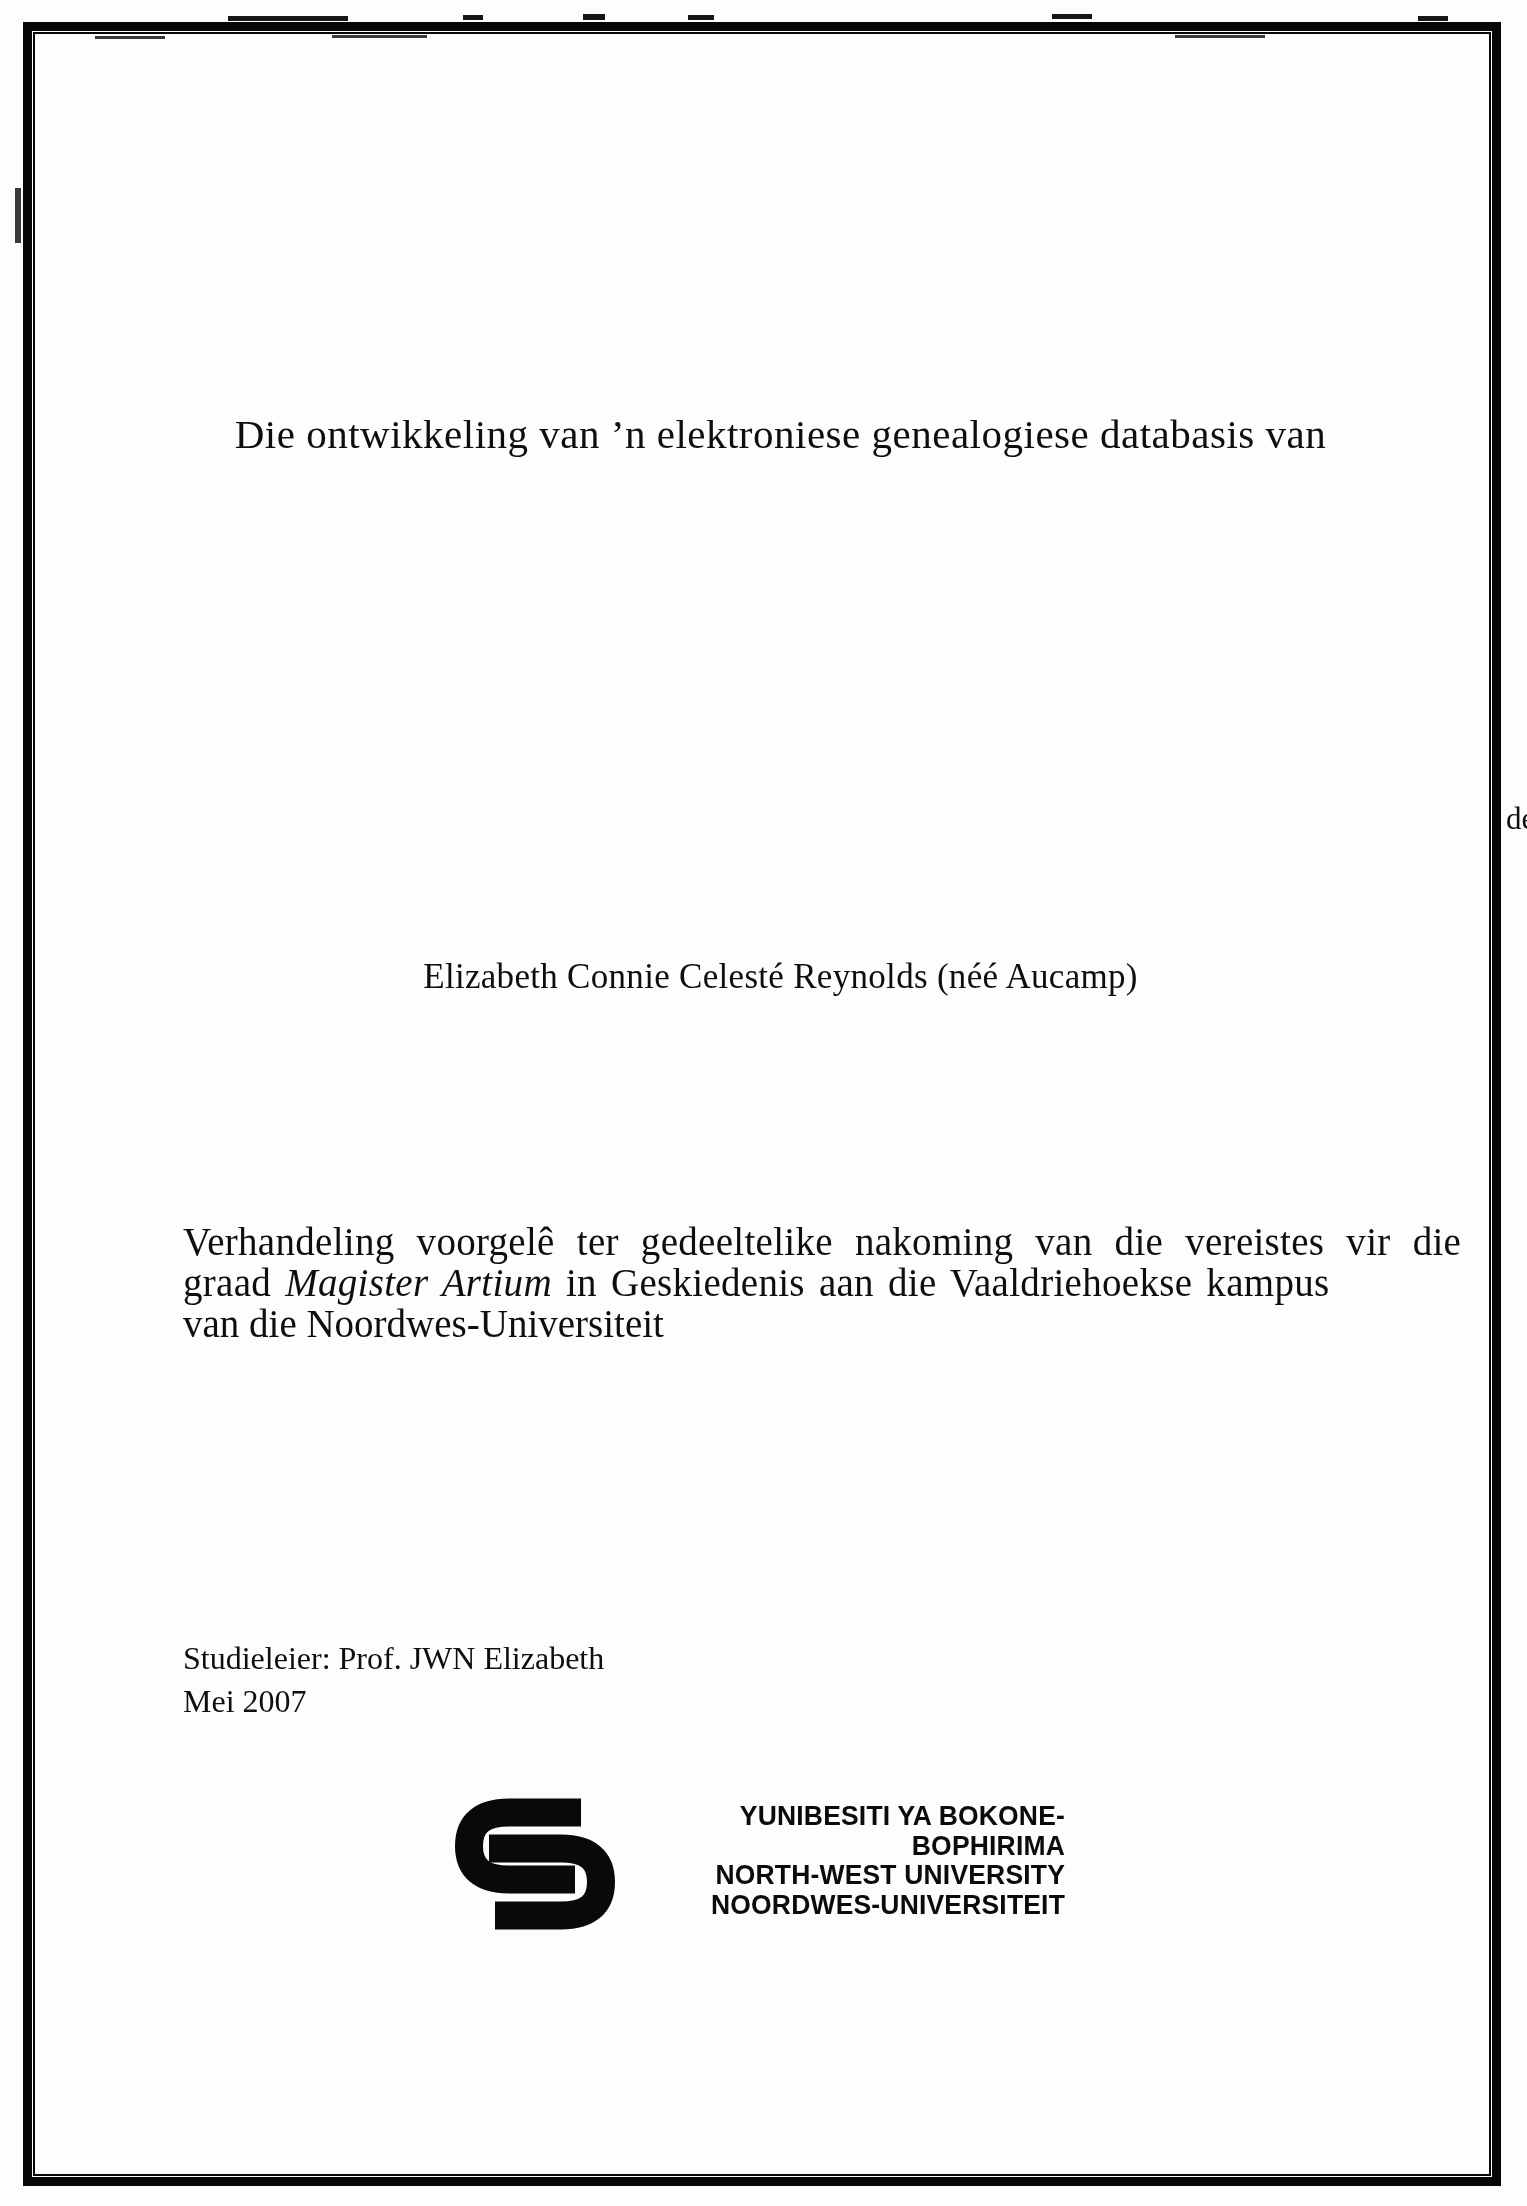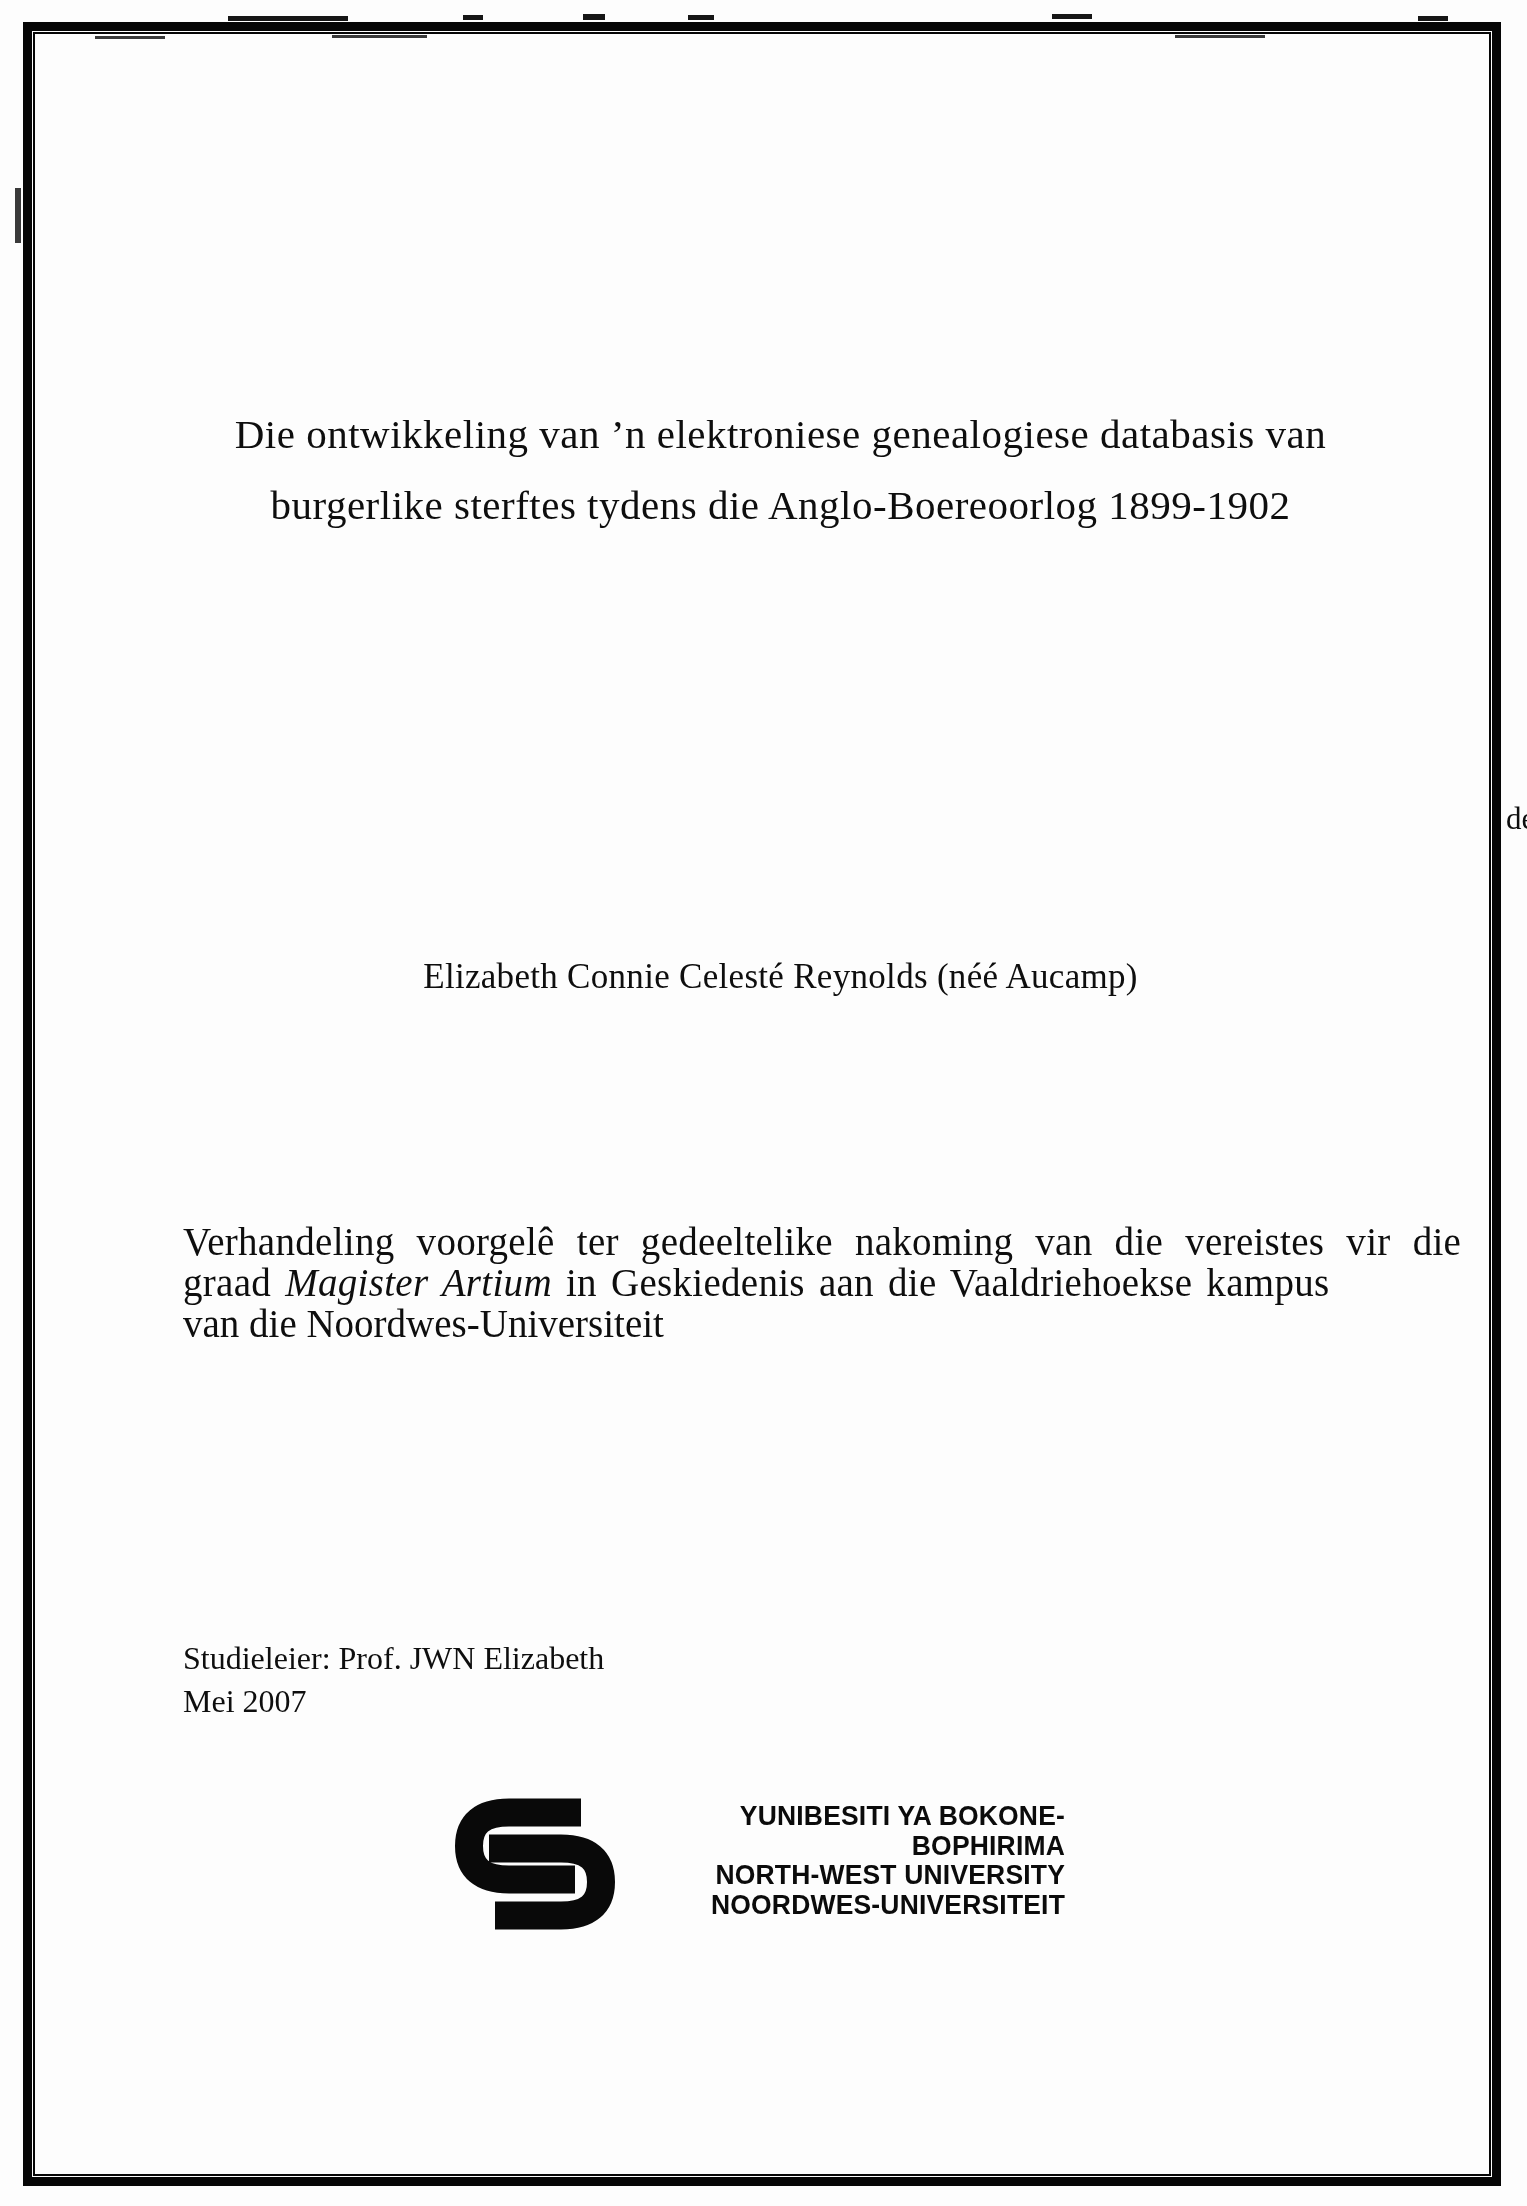--- a/index.html
+++ b/index.html
@@ -77,21 +77,20 @@
   <div class="a gray" style="left:332px;top:35px;width:95px;height:3px;"></div>
   <div class="a gray" style="left:1175px;top:35px;width:90px;height:3px;"></div>
   <div class="a gray" style="left:15px;top:188px;width:6px;height:55px;"></div>
 
   <div class="frame">
     <div class="frame-inner"></div>
   </div>
 
   <div class="title">
     <div>Die ontwikkeling van ’n elektroniese genealogiese databasis van</div>
-    <div>burgerlike sterftes tydens die Anglo-Boereoorlog 1899-1902</div>
   </div>
 
   <div class="byline">deur</div>
 
   <div class="author">Elizabeth Connie Celesté Reynolds (néé Aucamp)</div>
 
   <div class="declaration">
     <div class="decl-line1">Verhandeling voorgelê ter gedeeltelike nakoming van die vereistes vir die</div>
     <div class="decl-line2"><span>graad </span><span class="it">Magister Artium</span><span> in Geskiedenis aan die Vaaldriehoekse kampus</span></div>
     <div class="decl-line3">van die Noordwes-Universiteit</div>

